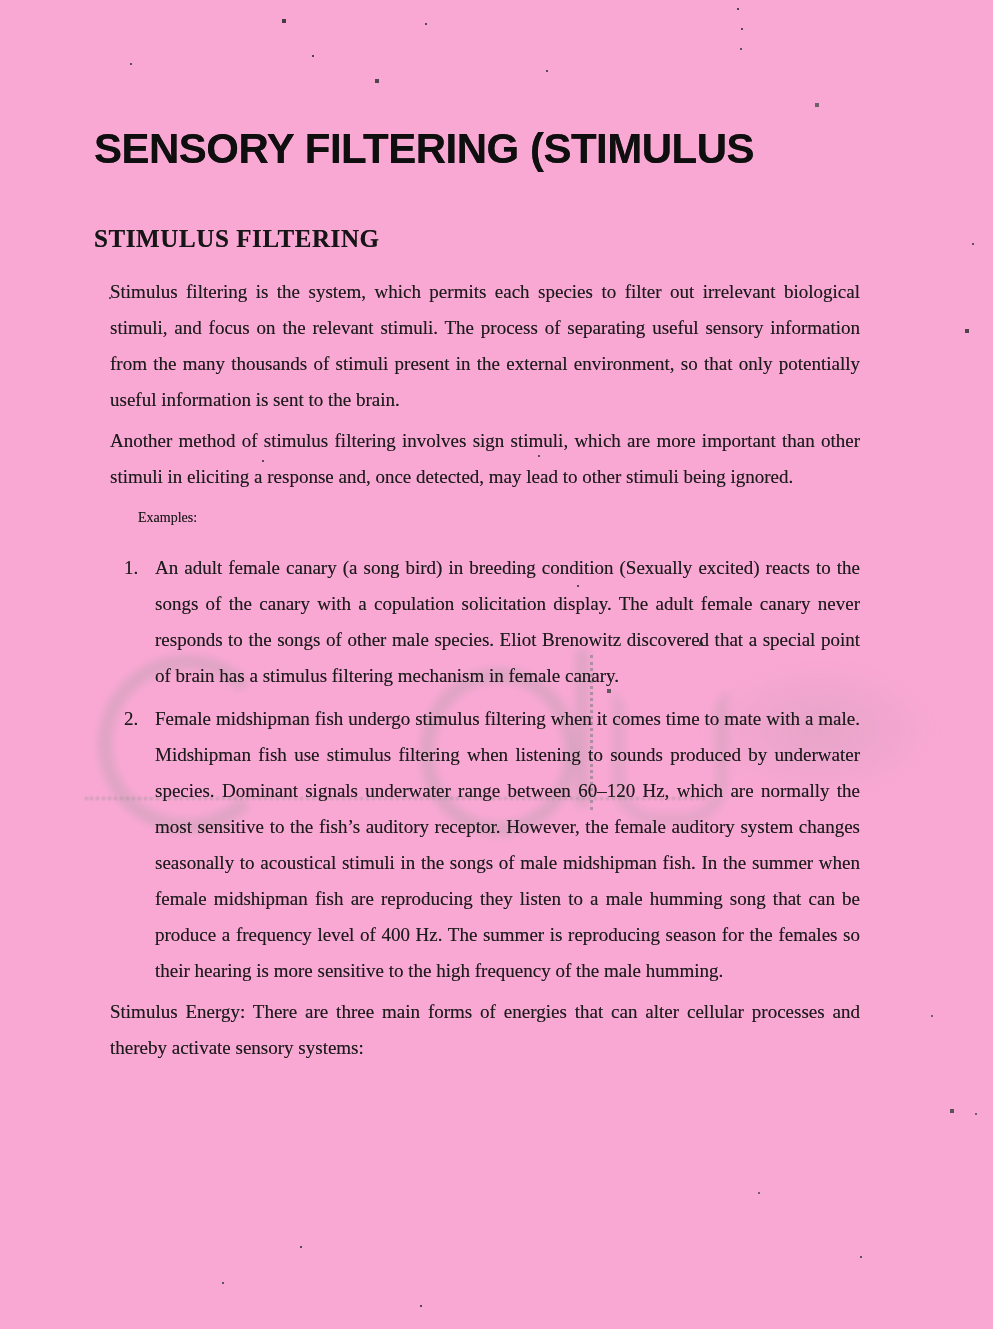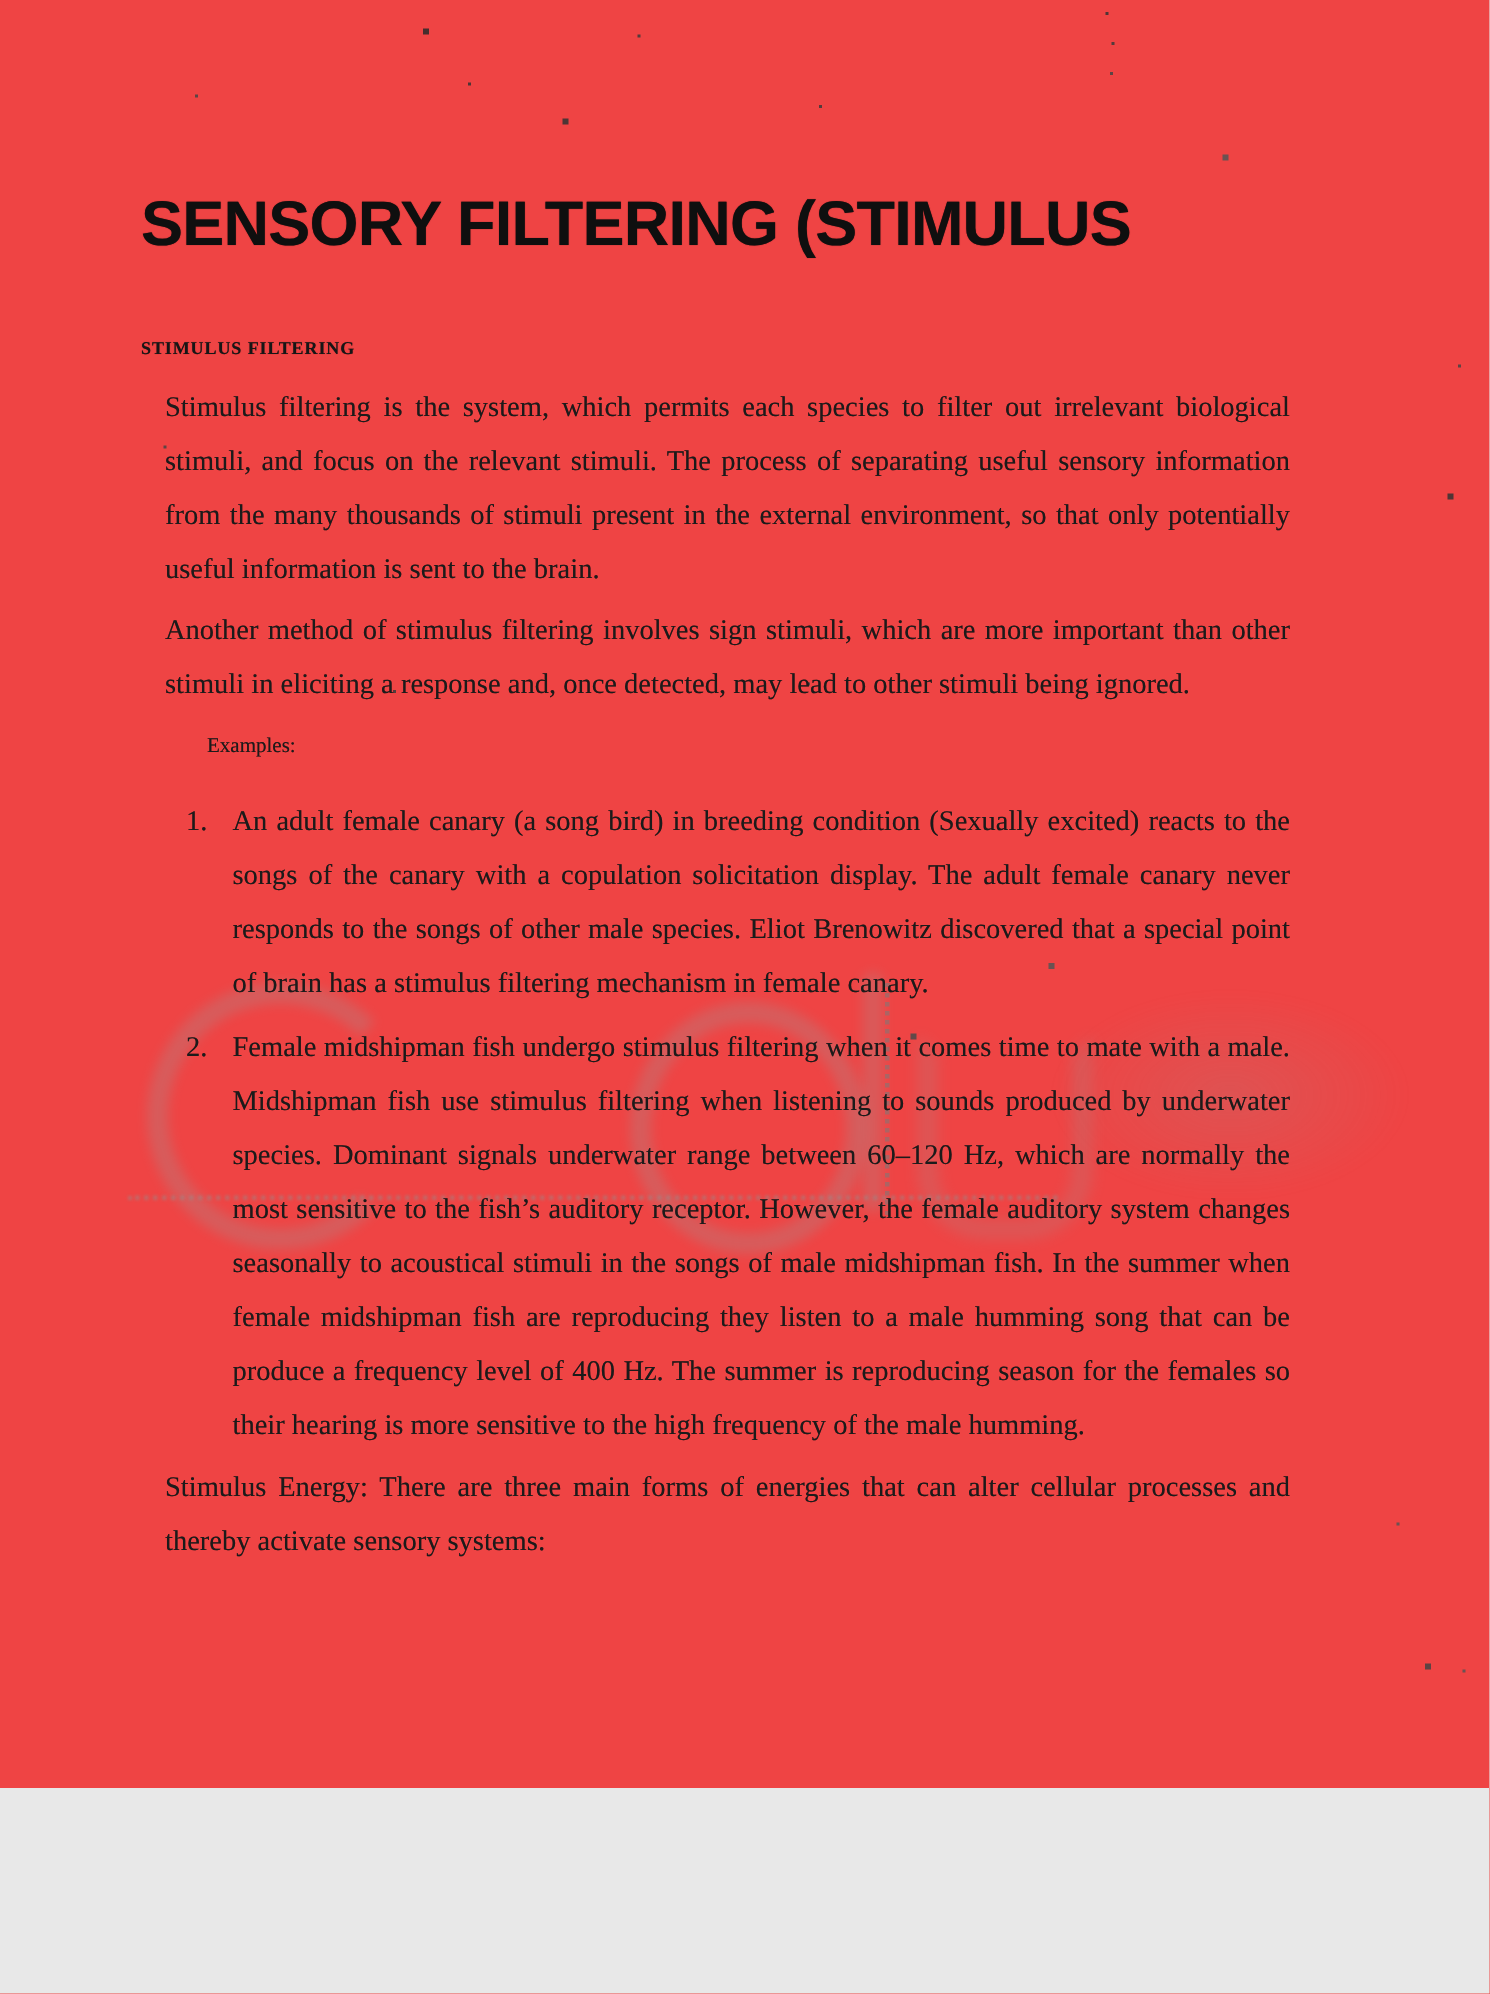--- a/index.html
+++ b/index.html
@@ -1,20 +1,20 @@
 <!DOCTYPE html>
 <html><head>
 <meta charset="utf-8">
 <style>
   html,body{margin:0;padding:0;background:#e8e8e8;}
   .page{
     position:relative;
-    width:993px;height:1192px;
+    width:993px;height:1329px;
     margin:0 auto;
-    background:#ef4444;
+    background:#f9a8d4;
     font-family:"Liberation Serif", serif;
     color:#1b1b1b;
     overflow:hidden;
   }
   .content{
     position:absolute;
     left:94px;top:0;
     width:766px;
   }
   .doc-title{
@@ -22,21 +22,21 @@
     font-weight:bold;
     font-size:42px;
     line-height:57px;
     letter-spacing:-0.5px;
     color:#0f0f0f;
     margin-top:120px;
     text-shadow:0 0 0.6px rgba(0,0,0,0.7);
   }
   .section-heading{
     font-weight:bold;
-    font-size:12px;
+    font-size:25px;
     letter-spacing:0.6px;
     margin-top:48px;
     color:#161616;
     text-shadow:0 0 0.5px rgba(0,0,0,0.55);
   }
   .body-text{
     font-size:19px;
     line-height:36px;
     text-align:justify;
     margin:14px 0 0 16px;

